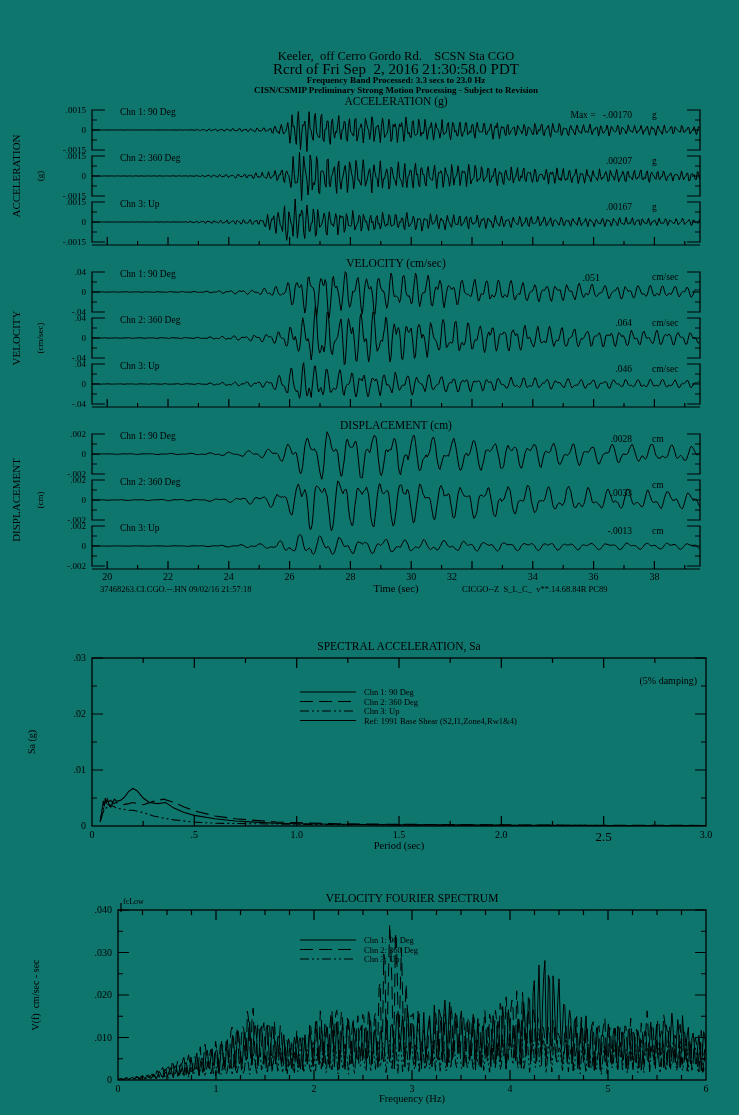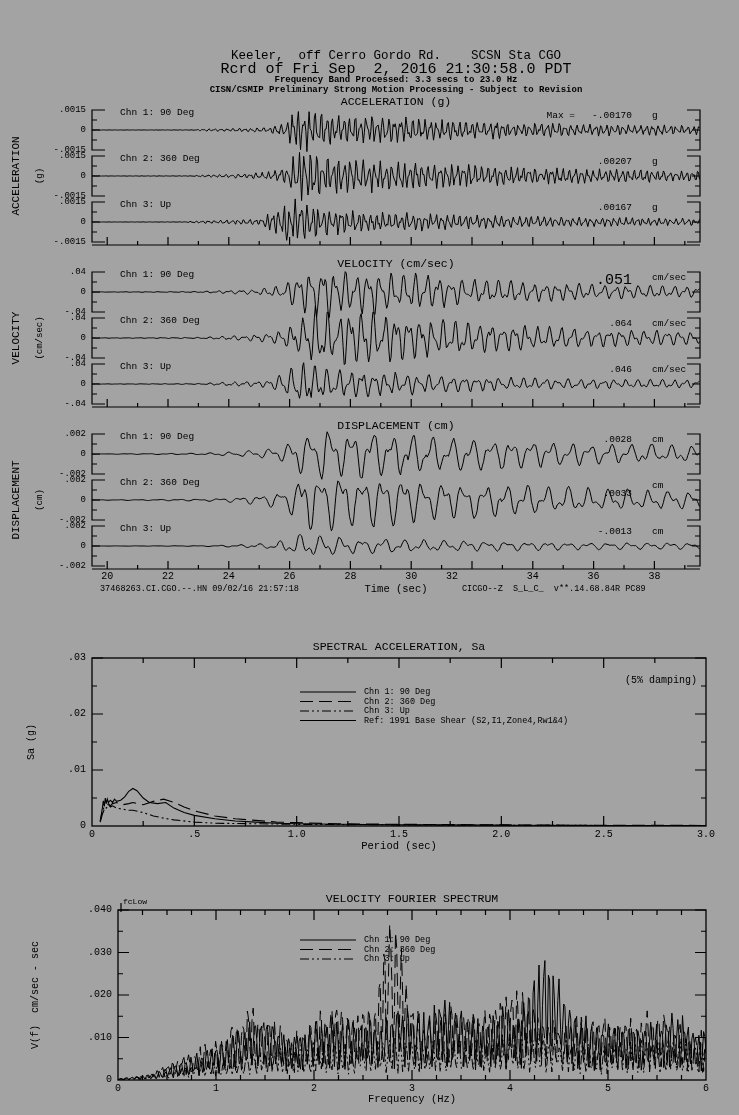--- a/index.html
+++ b/index.html
@@ -1,17 +1,17 @@
 <!DOCTYPE html>
 <html><head>
 <meta charset="utf-8">
 <style>
   html,body{margin:0;padding:0;background:#fff}
-  #page{position:relative;width:739px;height:1115px;background:#a3a3a3;
-        font-family:Liberation Mono, monospace;color:#000;overflow:hidden}
+  #page{position:relative;width:739px;height:1115px;background:#0f766e;
+        font-family:Liberation Serif, serif;color:#000;overflow:hidden}
   .t{position:absolute;line-height:1;white-space:pre;color:#000}
   .c{transform:translateX(-50%)}
   .r{transform:translateX(-100%)}
   .vm{transform:translate(-100%,-50%)}
   .rot{transform:translate(-50%,-50%) rotate(-90deg);transform-origin:center}
   #gfx,#labels{position:absolute;left:0;top:0}
   #labels{width:739px;height:1115px;pointer-events:none}
 </style>
 </head>
 <body>
@@ -118,21 +118,21 @@
       <div class="t vm" style="left: 86px; top: 156px; font-size: 9px;">.0015</div>
       <div class="t vm" style="left: 86px; top: 176px; font-size: 9px;">0</div>
       <div class="t vm" style="left: 86px; top: 196px; font-size: 9px;">-.0015</div>
       <div class="t" style="left: 120px; top: 200px; font-size: 9.5px;">Chn 3: Up</div>
       <div class="t r" style="left: 632px; top: 203px; font-size: 9.5px;">.00167</div>
       <div class="t" style="left: 652px; top: 203px; font-size: 9.5px;">g</div>
       <div class="t vm" style="left: 86px; top: 202px; font-size: 9px;">.0015</div>
       <div class="t vm" style="left: 86px; top: 222px; font-size: 9px;">0</div>
       <div class="t vm" style="left: 86px; top: 242px; font-size: 9px;">-.0015</div>
       <div class="t" style="left: 120px; top: 270px; font-size: 9.5px;">Chn 1: 90 Deg</div>
-      <div class="t r" style="left: 632px; top: 273px; font-size: 15px;">.051</div>
+      <div class="t r" style="left: 600px; top: 273px; font-size: 10px;">.051</div>
       <div class="t" style="left: 652px; top: 273px; font-size: 9.5px;">cm/sec</div>
       <div class="t vm" style="left: 86px; top: 272px; font-size: 9px;">.04</div>
       <div class="t vm" style="left: 86px; top: 292px; font-size: 9px;">0</div>
       <div class="t vm" style="left: 86px; top: 312px; font-size: 9px;">-.04</div>
       <div class="t" style="left: 120px; top: 316px; font-size: 9.5px;">Chn 2: 360 Deg</div>
       <div class="t r" style="left: 632px; top: 319px; font-size: 9.5px;">.064</div>
       <div class="t" style="left: 652px; top: 319px; font-size: 9.5px;">cm/sec</div>
       <div class="t vm" style="left: 86px; top: 318px; font-size: 9px;">.04</div>
       <div class="t vm" style="left: 86px; top: 338px; font-size: 9px;">0</div>
       <div class="t vm" style="left: 86px; top: 358px; font-size: 9px;">-.04</div>
@@ -172,21 +172,21 @@
       <div class="t c" style="left: 654.4px; top: 572px; font-size: 10px;">38</div>
       <div class="t vm" style="left: 86px; top: 826px; font-size: 10px;">0</div>
       <div class="t vm" style="left: 86px; top: 770px; font-size: 10px;">.01</div>
       <div class="t vm" style="left: 86px; top: 714px; font-size: 10px;">.02</div>
       <div class="t vm" style="left: 86px; top: 658px; font-size: 10px;">.03</div>
       <div class="t c" style="left: 92px; top: 830px; font-size: 10px;">0</div>
       <div class="t c" style="left: 194.333px; top: 830px; font-size: 10px;">.5</div>
       <div class="t c" style="left: 296.667px; top: 830px; font-size: 10px;">1.0</div>
       <div class="t c" style="left: 399px; top: 830px; font-size: 10px;">1.5</div>
       <div class="t c" style="left: 501.333px; top: 830px; font-size: 10px;">2.0</div>
-      <div class="t c" style="left: 603.667px; top: 830px; font-size: 10px;">2.5</div>
+      <div class="t c" style="left: 603.667px; top: 830px; font-size: 13px;">2.5</div>
       <div class="t c" style="left: 706px; top: 830px; font-size: 10px;">3.0</div>
       <div class="t" style="left: 364px; top: 688px; font-size: 8.5px;">Chn 1: 90 Deg</div>
       <div class="t" style="left: 364px; top: 697.5px; font-size: 8.5px;">Chn 2: 360 Deg</div>
       <div class="t" style="left: 364px; top: 707px; font-size: 8.5px;">Chn 3: Up</div>
       <div class="t" style="left: 364px; top: 716.5px; font-size: 8.5px;">Ref: 1991 Base Shear (S2,I1,Zone4,Rw1&amp;4)</div>
       <div class="t vm" style="left: 112px; top: 1080px; font-size: 10px;">0</div>
       <div class="t vm" style="left: 112px; top: 1037.5px; font-size: 10px;">.010</div>
       <div class="t vm" style="left: 112px; top: 995px; font-size: 10px;">.020</div>
       <div class="t vm" style="left: 112px; top: 952.5px; font-size: 10px;">.030</div>
       <div class="t vm" style="left: 112px; top: 910px; font-size: 10px;">.040</div>

